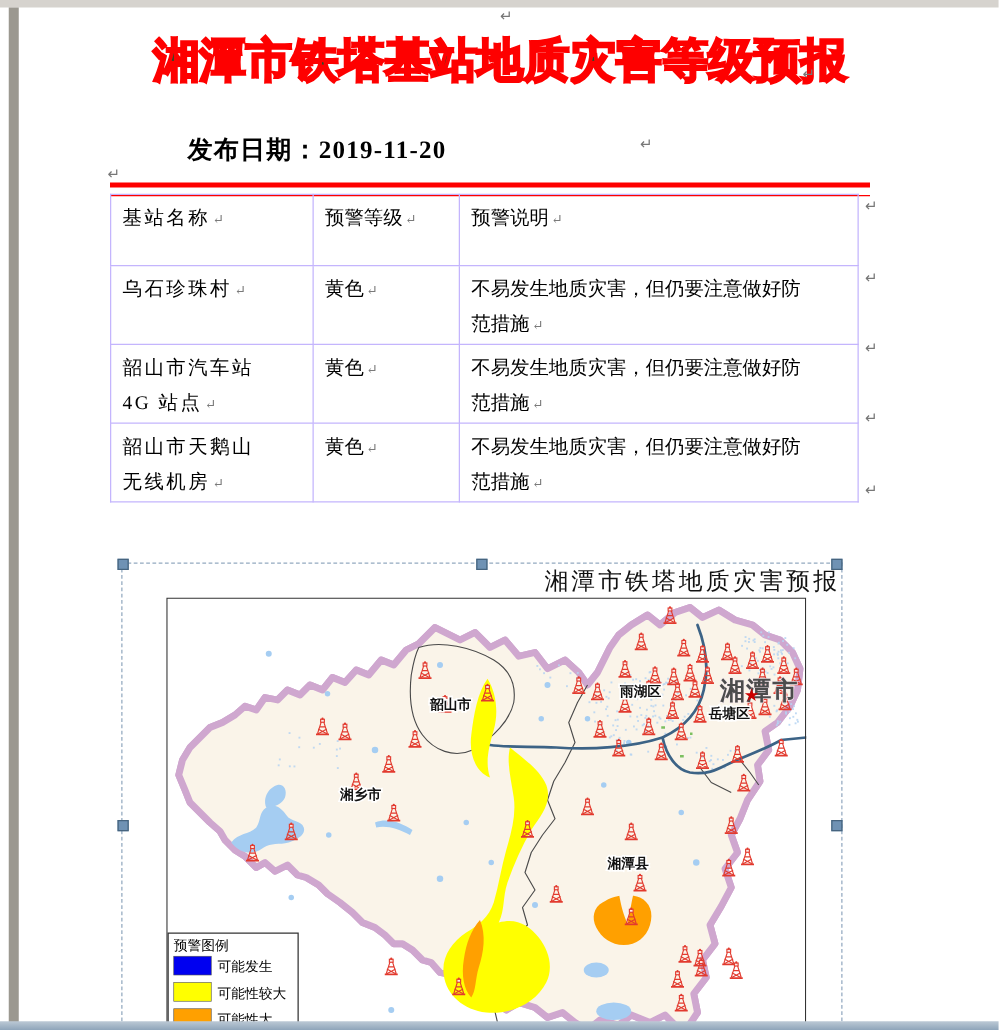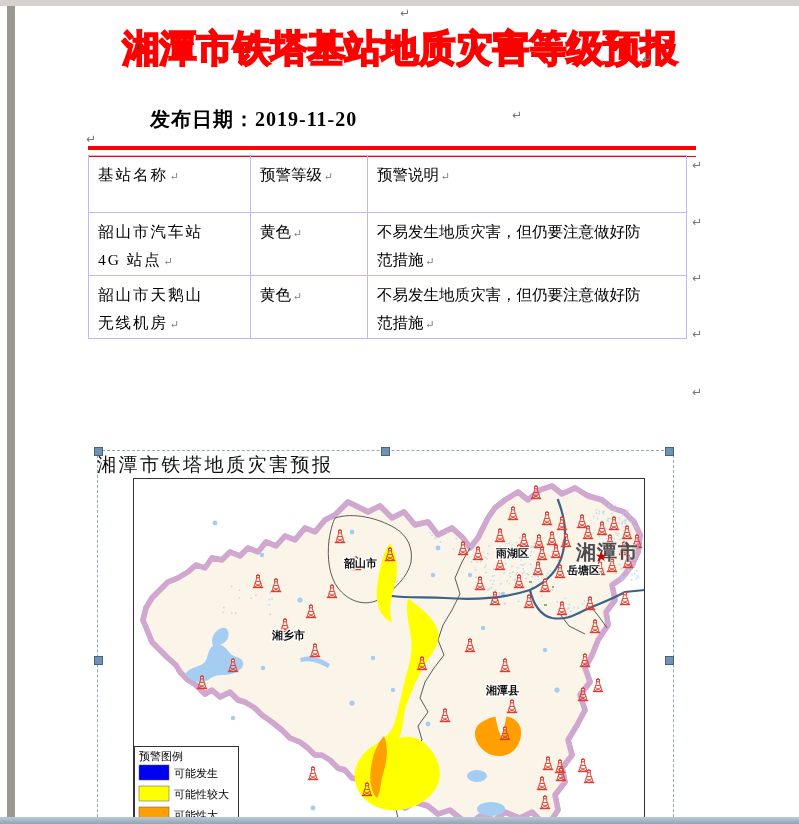--- a/index.html
+++ b/index.html
@@ -43,21 +43,21 @@
   td.c-desc{width:299px;}
   tr.h-head{height:57px;} tr.h-r1{height:55px;} tr.h-r2{height:56px;}
   tr.h-r3{height:59px;margin-left:36px;} tr.h-r4{height:58px;}
   .pmark{color:#7a7a7a;font-size:11px;letter-spacing:0;margin-left:2px;}
 
   
   .sel-box{position:absolute;left:97px;top:450px;width:575px;height:380px;
     border:1px dashed #93a9c0;}
   .handle{position:absolute;width:7px;height:7px;background:#6f92b4;border:1px solid #46647f;z-index:20;}
   .map-title{
-    position:absolute;left:97px;top:452px;width:575px;text-align:left;
+    position:absolute;left:97px;top:452px;width:575px;text-align:right;
     font-size:19px;color:#111;letter-spacing:2.5px;font-weight:500;font-family:Liberation Serif, serif;
   }
   .map-svg{position:absolute;left:133px;top:478px;}
 
   .floating-mark{position:absolute;color:#777;font-size:12px;font-family:"DejaVu Sans",sans-serif;}
 
   svg text{font-family:"Liberation Sans","DejaVu Sans",sans-serif;}
   .dlabel{font-size:11px;font-weight:bold;fill:#111;stroke:#ffffff;stroke-width:2.5px;paint-order:stroke;}
   .citylabel{font-size:20px;font-weight:bold;fill:#4c4c4c;stroke:#f5e9ee;stroke-width:1px;paint-order:stroke;letter-spacing:1px;}
   .legend-title{font-size:11px;fill:#000;}
@@ -72,20 +72,26 @@
 <div class="doc-title">湘潭市铁塔基站地质灾害等级预报</div>
 <div class="pub-date"><span>发布日期：</span><span>2019-11-20</span></div>
 <div class="red-rule"></div>
 
 <table class="warn">
   <tbody>
       <tr class="h-head">
     <td class="c-name"><span>基站名称</span><span class="pmark">↵</span></td>
     <td class="c-level"><span>预警等级</span><span class="pmark">↵</span></td>
     <td class="c-desc"><span>预警说明</span><span class="pmark">↵</span></td>
+  </tr>
+  <tr class="h-r2">
+    <td class="c-name"><span>乌石珍珠村</span><span class="pmark">↵</span></td>
+    <td class="c-level"><span>黄色</span><span class="pmark">↵</span></td>
+    <td class="c-desc"><span>不易发生地质灾害，但仍要注意做好防
+范措施</span><span class="pmark">↵</span></td>
   </tr>
   <tr class="h-r3">
     <td class="c-name"><span>韶山市汽车站
 4G 站点</span><span class="pmark">↵</span></td>
     <td class="c-level"><span>黄色</span><span class="pmark">↵</span></td>
     <td class="c-desc"><span>不易发生地质灾害，但仍要注意做好防
 范措施</span><span class="pmark">↵</span></td>
   </tr>
   <tr class="h-r4">
     <td class="c-name"><span>韶山市天鹅山

